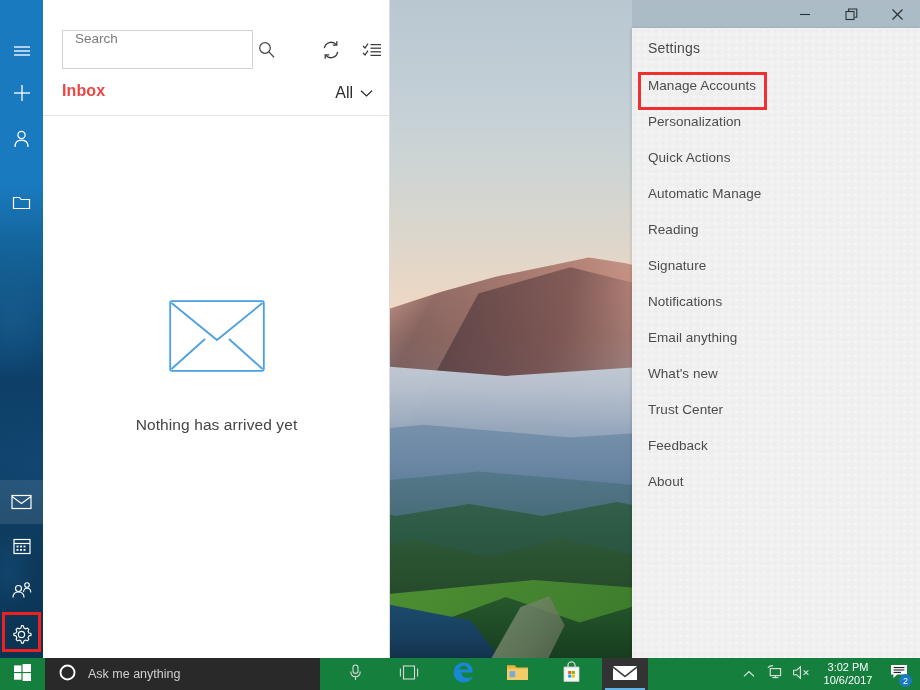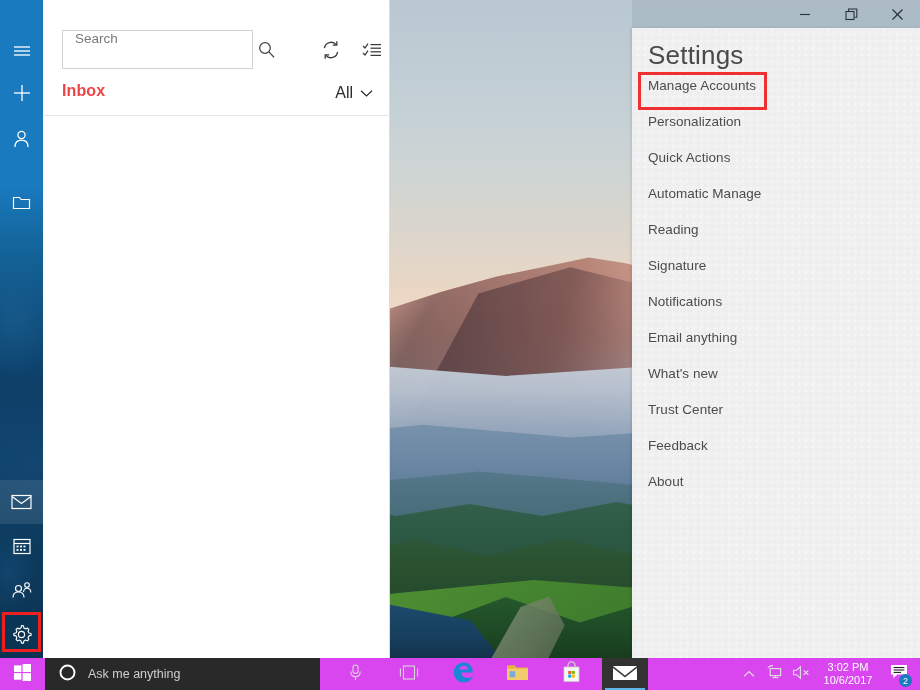--- a/index.html
+++ b/index.html
@@ -195,37 +195,37 @@
     background:#f0f0f0;
     background-image:
       radial-gradient(rgba(0,0,0,.022) 1px, transparent 1px),
       radial-gradient(rgba(255,255,255,.5) 1px, transparent 1px);
     background-size:7px 7px, 7px 7px;
     background-position:0 0, 3px 3px;
     box-shadow:-1px 0 3px rgba(0,0,0,.12);
   }
   #settings-heading {
     position:absolute; left:16px; top:12px;
-    font-size:26px; color:#4a4a4a; font-weight:normal; letter-spacing:.2px;
+    font-size:14px; color:#4a4a4a; font-weight:normal; letter-spacing:.2px;
   }
   #settings-list { position:absolute; left:0; top:50px; width:288px; }
   .settings-item {
     height:36px; display:flex; align-items:flex-start;
     padding-left:16px;
     font-size:13.5px; color:#4c4c4c; letter-spacing:.05px;
   }
   #manage-highlight {
     position:absolute; left:638px; top:72px; width:129px; height:38px;
     border:3px solid #f03030; z-index:5; pointer-events:none;
   }
 
   
   #taskbar {
     position:absolute; left:0; top:658px; width:920px; height:32px;
-    background:#d946ef;
+    background:#15803d;
     display:flex; 
   }
   #start-button {
     width:45px; height:32px; display:flex; align-items:center; justify-content:center;
   }
   #cortana {
     width:275px; height:32px; background:#292929;
     display:flex; align-items:center; gap:12px; padding-left:14px;
   }
   #cortana-text { font-size:12.5px; color:#cfcfcf; }
@@ -416,20 +416,31 @@
         <span>
           <svg width="13" height="9" viewBox="0 0 13 9">
             <path d="M1 1.8 L6.5 7 L12 1.8" fill="none" stroke="#2b2b2b" stroke-width="1.2"></path>
           </svg>
         </span>
       </div>
     </div>
 
     <div id="list-divider"></div>
 
+    <div id="empty-state">
+      <span id="empty-envelope">
+        <svg width="96" height="72" viewBox="0 0 96 72">
+          <rect x="1.2" y="1.2" width="93.6" height="69.6" rx="1.5" fill="none" stroke="#4ba0e0" stroke-width="1.8"></rect>
+          <path d="M2.5 3 L48 40 L93.5 3" fill="none" stroke="#4ba0e0" stroke-width="1.8"></path>
+          <path d="M2.5 69 L36 39" fill="none" stroke="#4ba0e0" stroke-width="1.8"></path>
+          <path d="M93.5 69 L60 39" fill="none" stroke="#4ba0e0" stroke-width="1.8"></path>
+        </svg>
+      </span>
+      <div id="empty-text">Nothing has arrived yet</div>
+    </div>
   </div>
 
   <div id="pane-edge"></div>
 </div>
 
 <div id="settings-titlebar">
   <div class="win-btn">
     <svg width="12" height="12" viewBox="0 0 12 12">
       <line x1="1" y1="6.5" x2="11" y2="6.5" stroke="#2b3338" stroke-width="1.1"></line>
     </svg>

